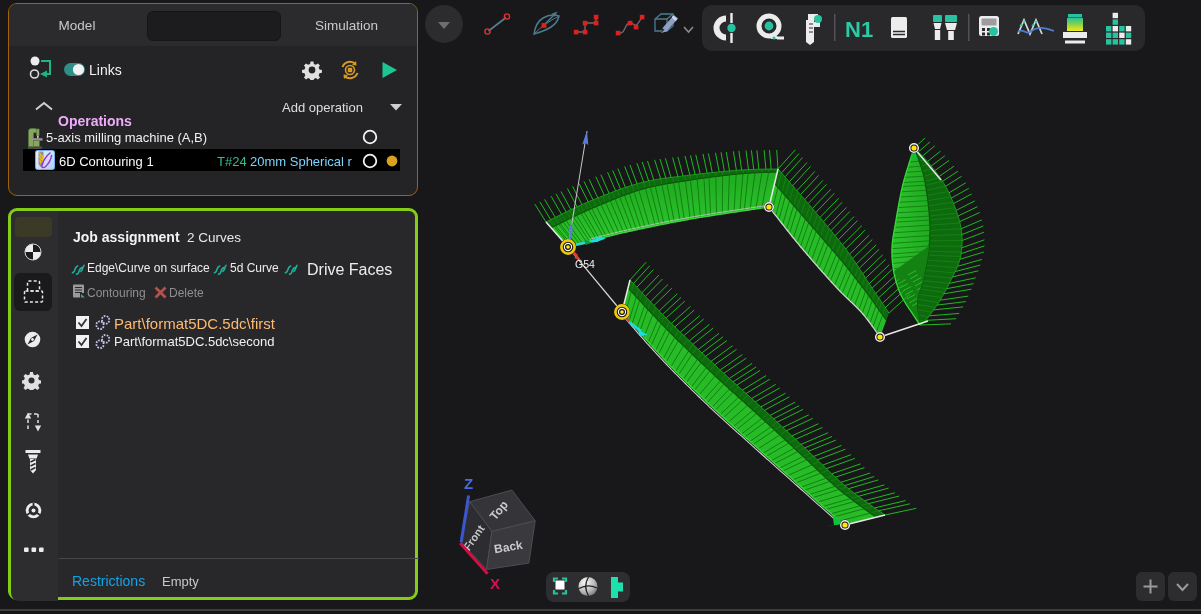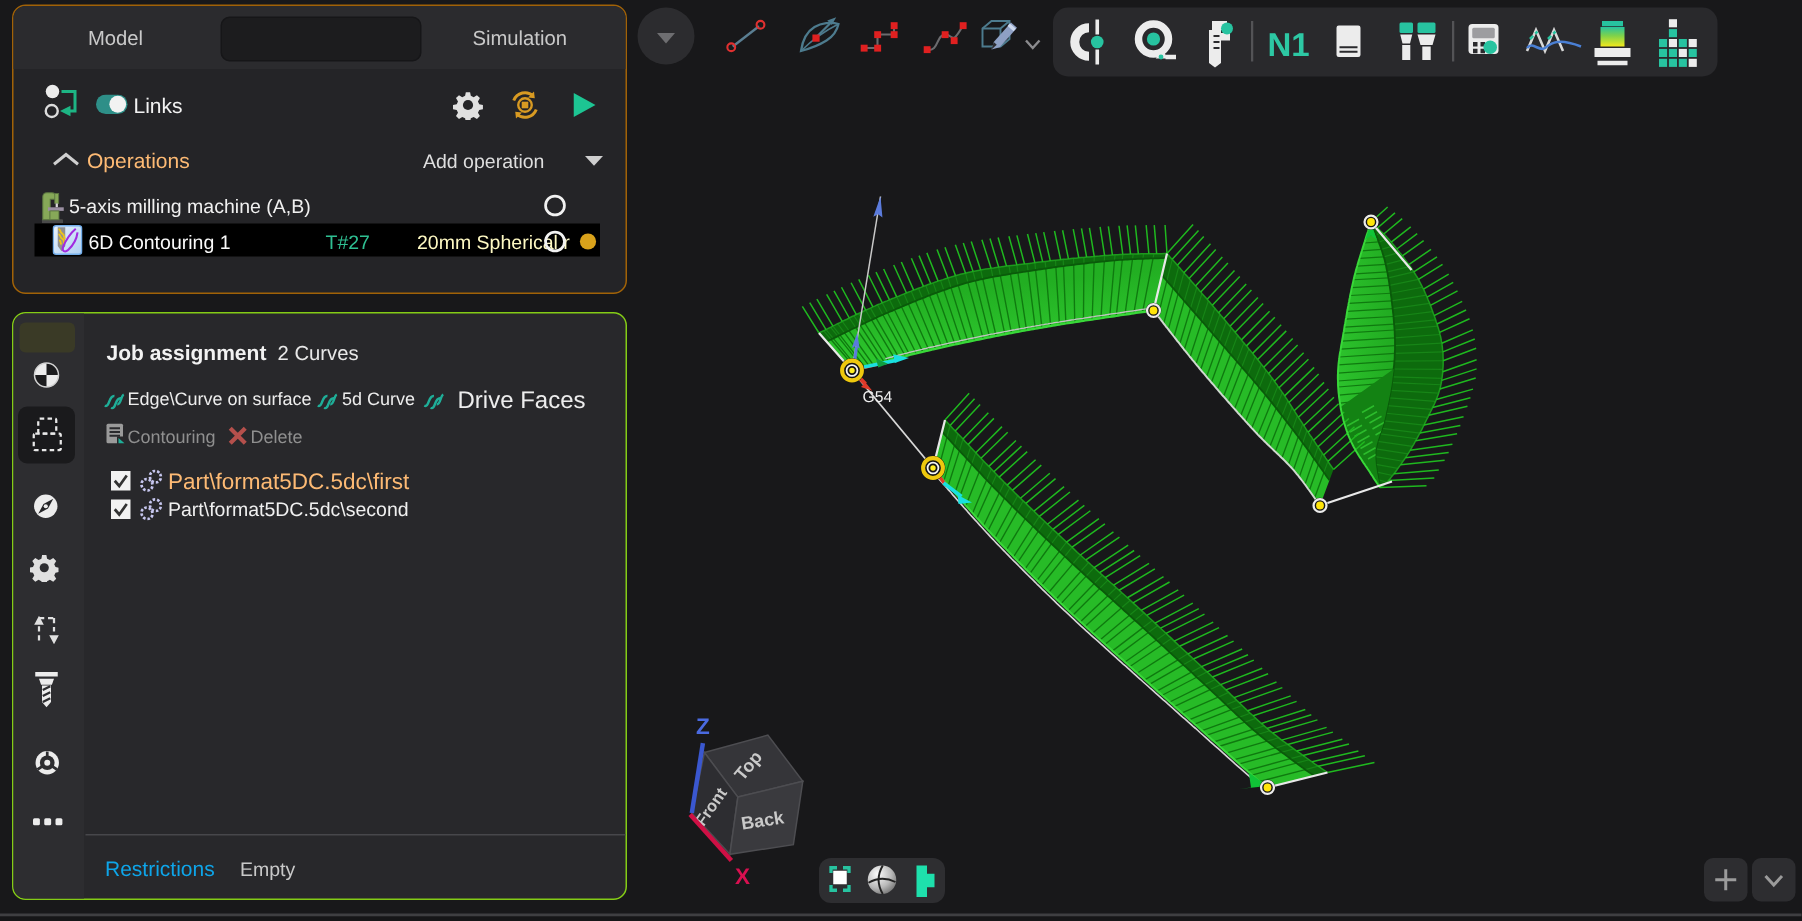--- a/index.html
+++ b/index.html
@@ -5,21 +5,21 @@
 .abs{position:absolute}
 #vp{position:absolute;left:0;top:0;width:1201px;height:610px;background:#18181a}
 #botline{position:absolute;left:0;top:609px;width:1201px;height:2px;background:#3f3f42}
 #below{position:absolute;left:0;top:611px;width:1201px;height:3px;background:#161618}
 
 #tpanel{position:absolute;left:8px;top:3px;width:410px;height:193px;background:#242427;border-radius:9px;border:1px solid #a16207}
 #tabbar{position:absolute;left:0;top:0;width:408px;height:42px;background:#2b2b2e;border-radius:8px 8px 0 0}
 .tab{position:absolute;top:0;height:42px;line-height:44px;text-align:center;color:#c9c9c9;font-size:13.5px}
 #tabsel{position:absolute;left:138px;top:7px;width:134px;height:30px;background:#1c1c1e;border-radius:6px;border:1px solid #161618}
 
-#bpanel{position:absolute;left:8px;top:208px;width:410px;height:392px;background:#28282b;border-radius:9px;border:1px solid #84cc16}
+#bpanel{position:absolute;left:8px;top:208px;width:410px;height:392px;background:#28282b;border-radius:9px;border:3px solid #84cc16}
 #sidebar{position:absolute;left:0;top:0;width:47px;height:390px;background:#2d2d30;border-radius:8px 0 0 8px}
 #seltile{position:absolute;left:3px;top:62px;width:38px;height:38px;background:#1a1a1c;border-radius:6px}
 #rtool{position:absolute;left:702px;top:5px;width:443px;height:46px;background:#29292c;border-radius:10px}
 #circbtn{position:absolute;left:425px;top:5px;width:38px;height:38px;border-radius:50%;background:#2c2c2f}
 #btool{position:absolute;left:546px;top:572px;width:84px;height:30px;background:#2e2e31;border-radius:8px}
 .sqbtn{position:absolute;top:572px;width:29px;height:29px;background:#2d2d30;border-radius:6px;color:#9b9b9b}
 #restr{position:absolute;left:48px;top:347px;width:360px;height:1px;background:#47474b}
 </style></head><body>
 <div id="vp"></div>
 <svg width="1201" height="614" viewBox="0 0 1201 614" style="position:absolute;left:0;top:0">
@@ -289,21 +289,21 @@
   <circle cx="11" cy="11" r="4.5" fill="none" stroke="#d89a22" stroke-width="1.6"></circle>
   <rect x="8.8" y="8.8" width="4.4" height="4.4" fill="#d89a22"></rect>
  </svg>
  <svg class="abs" style="left:372px;top:57px" width="17" height="18">
       <path d="M1.5 1l14.5 8-14.5 8Z" fill="#1dc593"></path>
     </svg>
 
  <svg class="abs" style="left:25px;top:96px" width="20" height="12">
       <path d="M2 9.5l8-6.5 8 6.5" fill="none" stroke="#d0d0d0" stroke-width="2"></path>
     </svg>
- <div class="abs" style="left:49px;top:95px;font-size:14px;font-weight:normal;color:#fdba74">Operations</div>
+ <div class="abs" style="left:49px;top:109px;font-size:14px;font-weight:bold;color:#f0abfc">Operations</div>
  <div class="abs" style="left:273px;top:96px;font-size:13px;color:#dedede">Add operation</div>
  <svg class="abs" style="left:380px;top:99px" width="14" height="9">
       <path d="M1 1l6 6.5L13 1Z" fill="#cfcfcf"></path>
     </svg>
 
  <svg class="abs" style="left:18px;top:124px" width="17" height="21" viewBox="0 0 17 21">
   <rect x="1" y="18.2" width="14" height="2.8" rx="0.6" fill="#4a4a4a"></rect>
   <path d="M1.5 18.5V3.2C1.5 1.6 2.6 0.5 4.2 0.5h3.4c1.6 0 2.7 1.1 2.7 2.7v1.6H6.5v13.7z" fill="#86a858" stroke="#5a7440" stroke-width="0.7"></path>
   <rect x="9.5" y="1" width="2.6" height="6.6" fill="#86a858" stroke="#5a7440" stroke-width="0.6"></rect>
   <rect x="10.1" y="7.6" width="1.5" height="2.6" fill="#d8d8d8"></rect>
@@ -322,22 +322,22 @@
           <stop offset="0" stop-color="#eaf3fd"></stop>
           <stop offset="1" stop-color="#aed0f2"></stop>
         </linearGradient>
       </defs>
   <rect x="0.5" y="0.5" width="19" height="19" rx="2" fill="url(#opic)" stroke="#74aeea"></rect>
   <path d="M3.5 1.5h5v12.5L6 17.5l-2.5-3.5z" fill="#909090"></path>
   <path d="M4 2.5c2 1 0.5 2.2 2.5 3.2s0.5 2.6 2 3.6M4 6c2 1 0.5 2.2 2.5 3.2s0.5 2.6 1.5 3.6M4.5 10c1.5 1 0.5 2 1.5 3" stroke="#eec31a" stroke-width="1.3" fill="none"></path>
   <path d="M15.5 2.5c-3.2 2.6-7 8-8.5 12.3-0.9 2.6 1.3 3.8 3.4 1.9 3.1-2.9 5.8-7.8 6.3-11.8" fill="none" stroke="#a12ce0" stroke-width="1.4"></path>
  </svg>
  <div class="abs" style="left:50px;top:150px;font-size:13px;color:#fafafa">6D Contouring 1</div>
- <div class="abs" style="left:208px;top:150px;font-size:13px;color:#2fbf92">T#27</div>
- <div class="abs" style="left:269px;top:150px;font-size:13px;color:#fef9c3">20mm Spherical r</div>
+ <div class="abs" style="left:208px;top:150px;font-size:13px;color:#2fbf92">T#24</div>
+ <div class="abs" style="left:241px;top:150px;font-size:13px;color:#7dd3fc">20mm Spherical r</div>
  <svg class="abs" style="left:353px;top:149px" width="16" height="16">
       <circle cx="8" cy="8" r="6.3" fill="none" stroke="#f2f2f2" stroke-width="1.8"></circle>
     </svg>
  <svg class="abs" style="left:376px;top:150px" width="14" height="14">
       <circle cx="7" cy="7" r="5.4" fill="#d9a21b"></circle>
     </svg>
 
 </div>
 
 <div id="bpanel">

